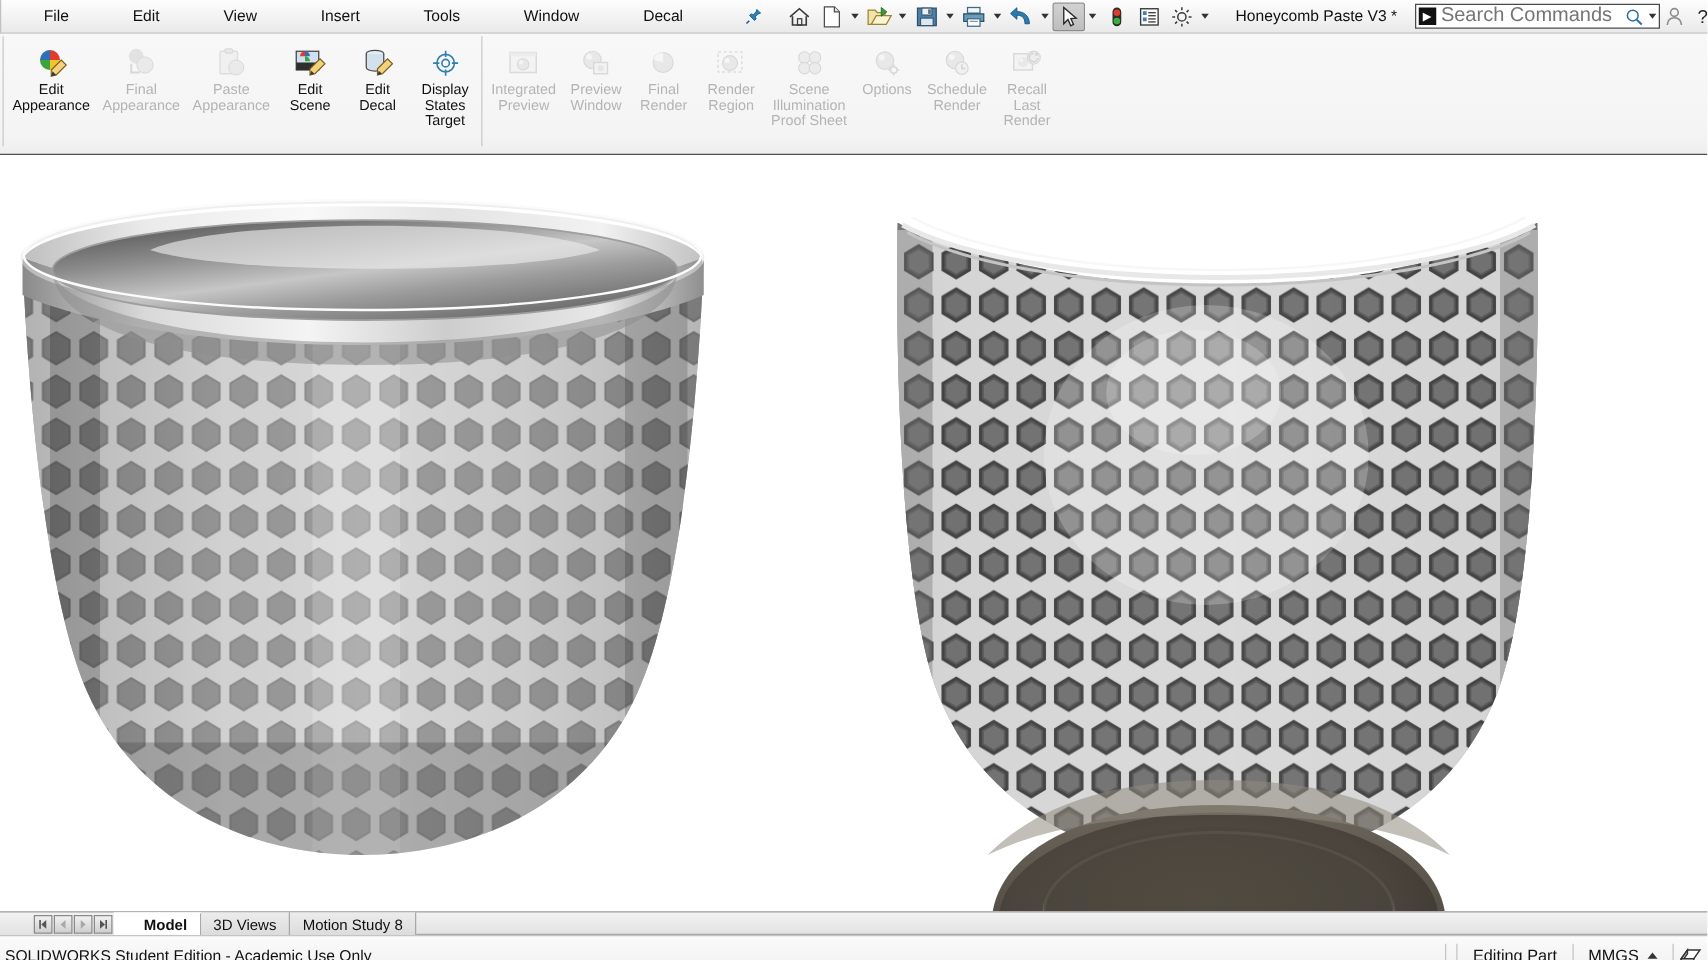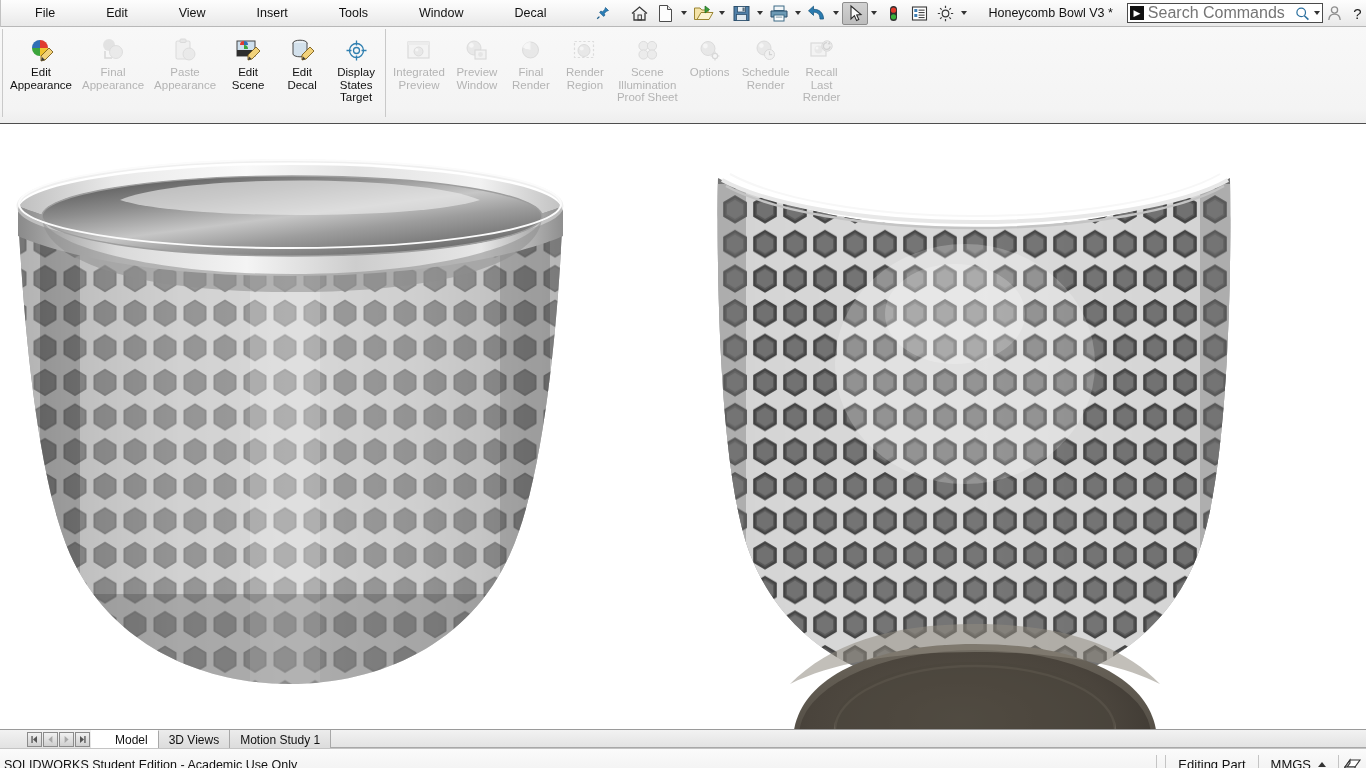--- a/index.html
+++ b/index.html
@@ -115,21 +115,21 @@
     width:15px;height:15px; margin-right:1px;
     background:linear-gradient(to bottom,#f1f1f1,#cfcfcf);
     border:1px solid #8b8b8b;
     display:flex;align-items:center;justify-content:center;
   }
   .tab {
     padding:1px 10px 0 10px; font-size:12px; display:flex;align-items:center;
     border-right:1px solid #a8a8a8; color:#111;
     background:linear-gradient(to bottom,#ececec,#dcdcdc);
   }
-  .tab.active { font-weight:normal; background:#fff; border-top:1px solid #fff;padding-left:24px; }
+  .tab.active { font-weight:bold; background:#fff; border-top:1px solid #fff;padding-left:24px; }
   .tab-filler { flex:1; border-bottom:1px solid #a8a8a8; }
 
   
   .statusbar {
     position:absolute; left:0; top:748px; width:1366px; height:32px;
     background:linear-gradient(to bottom,#fbfbfb,#efefef);
     border-top:1px solid #c4c4c4;
     display:flex; align-items:center;
   }
   .status-left { padding-left:4px; font-size:12.5px; color:#111; white-space:nowrap; }
@@ -273,21 +273,21 @@
             <path d="M9.5 1.8 v2.3 M9.5 14.9 v2.3 M1.8 9.5 h2.3 M14.9 9.5 h2.3
                      M4.1 4.1 l1.6 1.6 M13.3 13.3 l1.6 1.6 M14.9 4.1 l-1.6 1.6 M5.7 13.3 l-1.6 1.6"></path>
           </g>
         </svg>
       </div>
       <div class="qat-caret">
           <i class="caret"></i>
         </div>
     </div>
 
-    <div class="doc-title">Honeycomb Bowl V3 *</div>
+    <div class="doc-title">Honeycomb Paste V3 *</div>
 
     <div class="searchbox">
       <div class="search-flyout">▶</div>
       <input class="search-input" type="text" placeholder="Search Commands" style="">
       <div class="search-tools">
         <svg width="17" height="15" viewBox="0 0 17 15">
           <circle cx="7.2" cy="6.4" r="4.3" fill="none" stroke="#2a6f9e" stroke-width="1.2"></circle>
           <line x1="10.4" y1="9.8" x2="14.4" y2="13.6" stroke="#2a6f9e" stroke-width="1.5"></line>
         </svg>
         <i class="caret"></i>
@@ -707,21 +707,21 @@
       </div>
       <div class="nav-btn">
         <svg width="9" height="9" viewBox="0 0 9 9">
           <path d="M2 1 L6 4.5 L2 8 Z" fill="#555"></path>
             <rect x="6.3" y="1" width="1.3" height="7" fill="#555"></rect>
         </svg>
       </div>
     </div>
     <div class="tab active">Model</div>
     <div class="tab">3D Views</div>
-    <div class="tab">Motion Study 1</div>
+    <div class="tab">Motion Study 8</div>
     <div class="tab-filler"></div>
   </div>
 
   <div class="statusbar">
     <div class="status-left">SOLIDWORKS Student Edition - Academic Use Only</div>
     <div class="status-right">
       <div class="status-cell narrow"></div>
       <div class="status-cell">Editing Part</div>
       <div class="status-cell">
         <span>MMGS</span>

